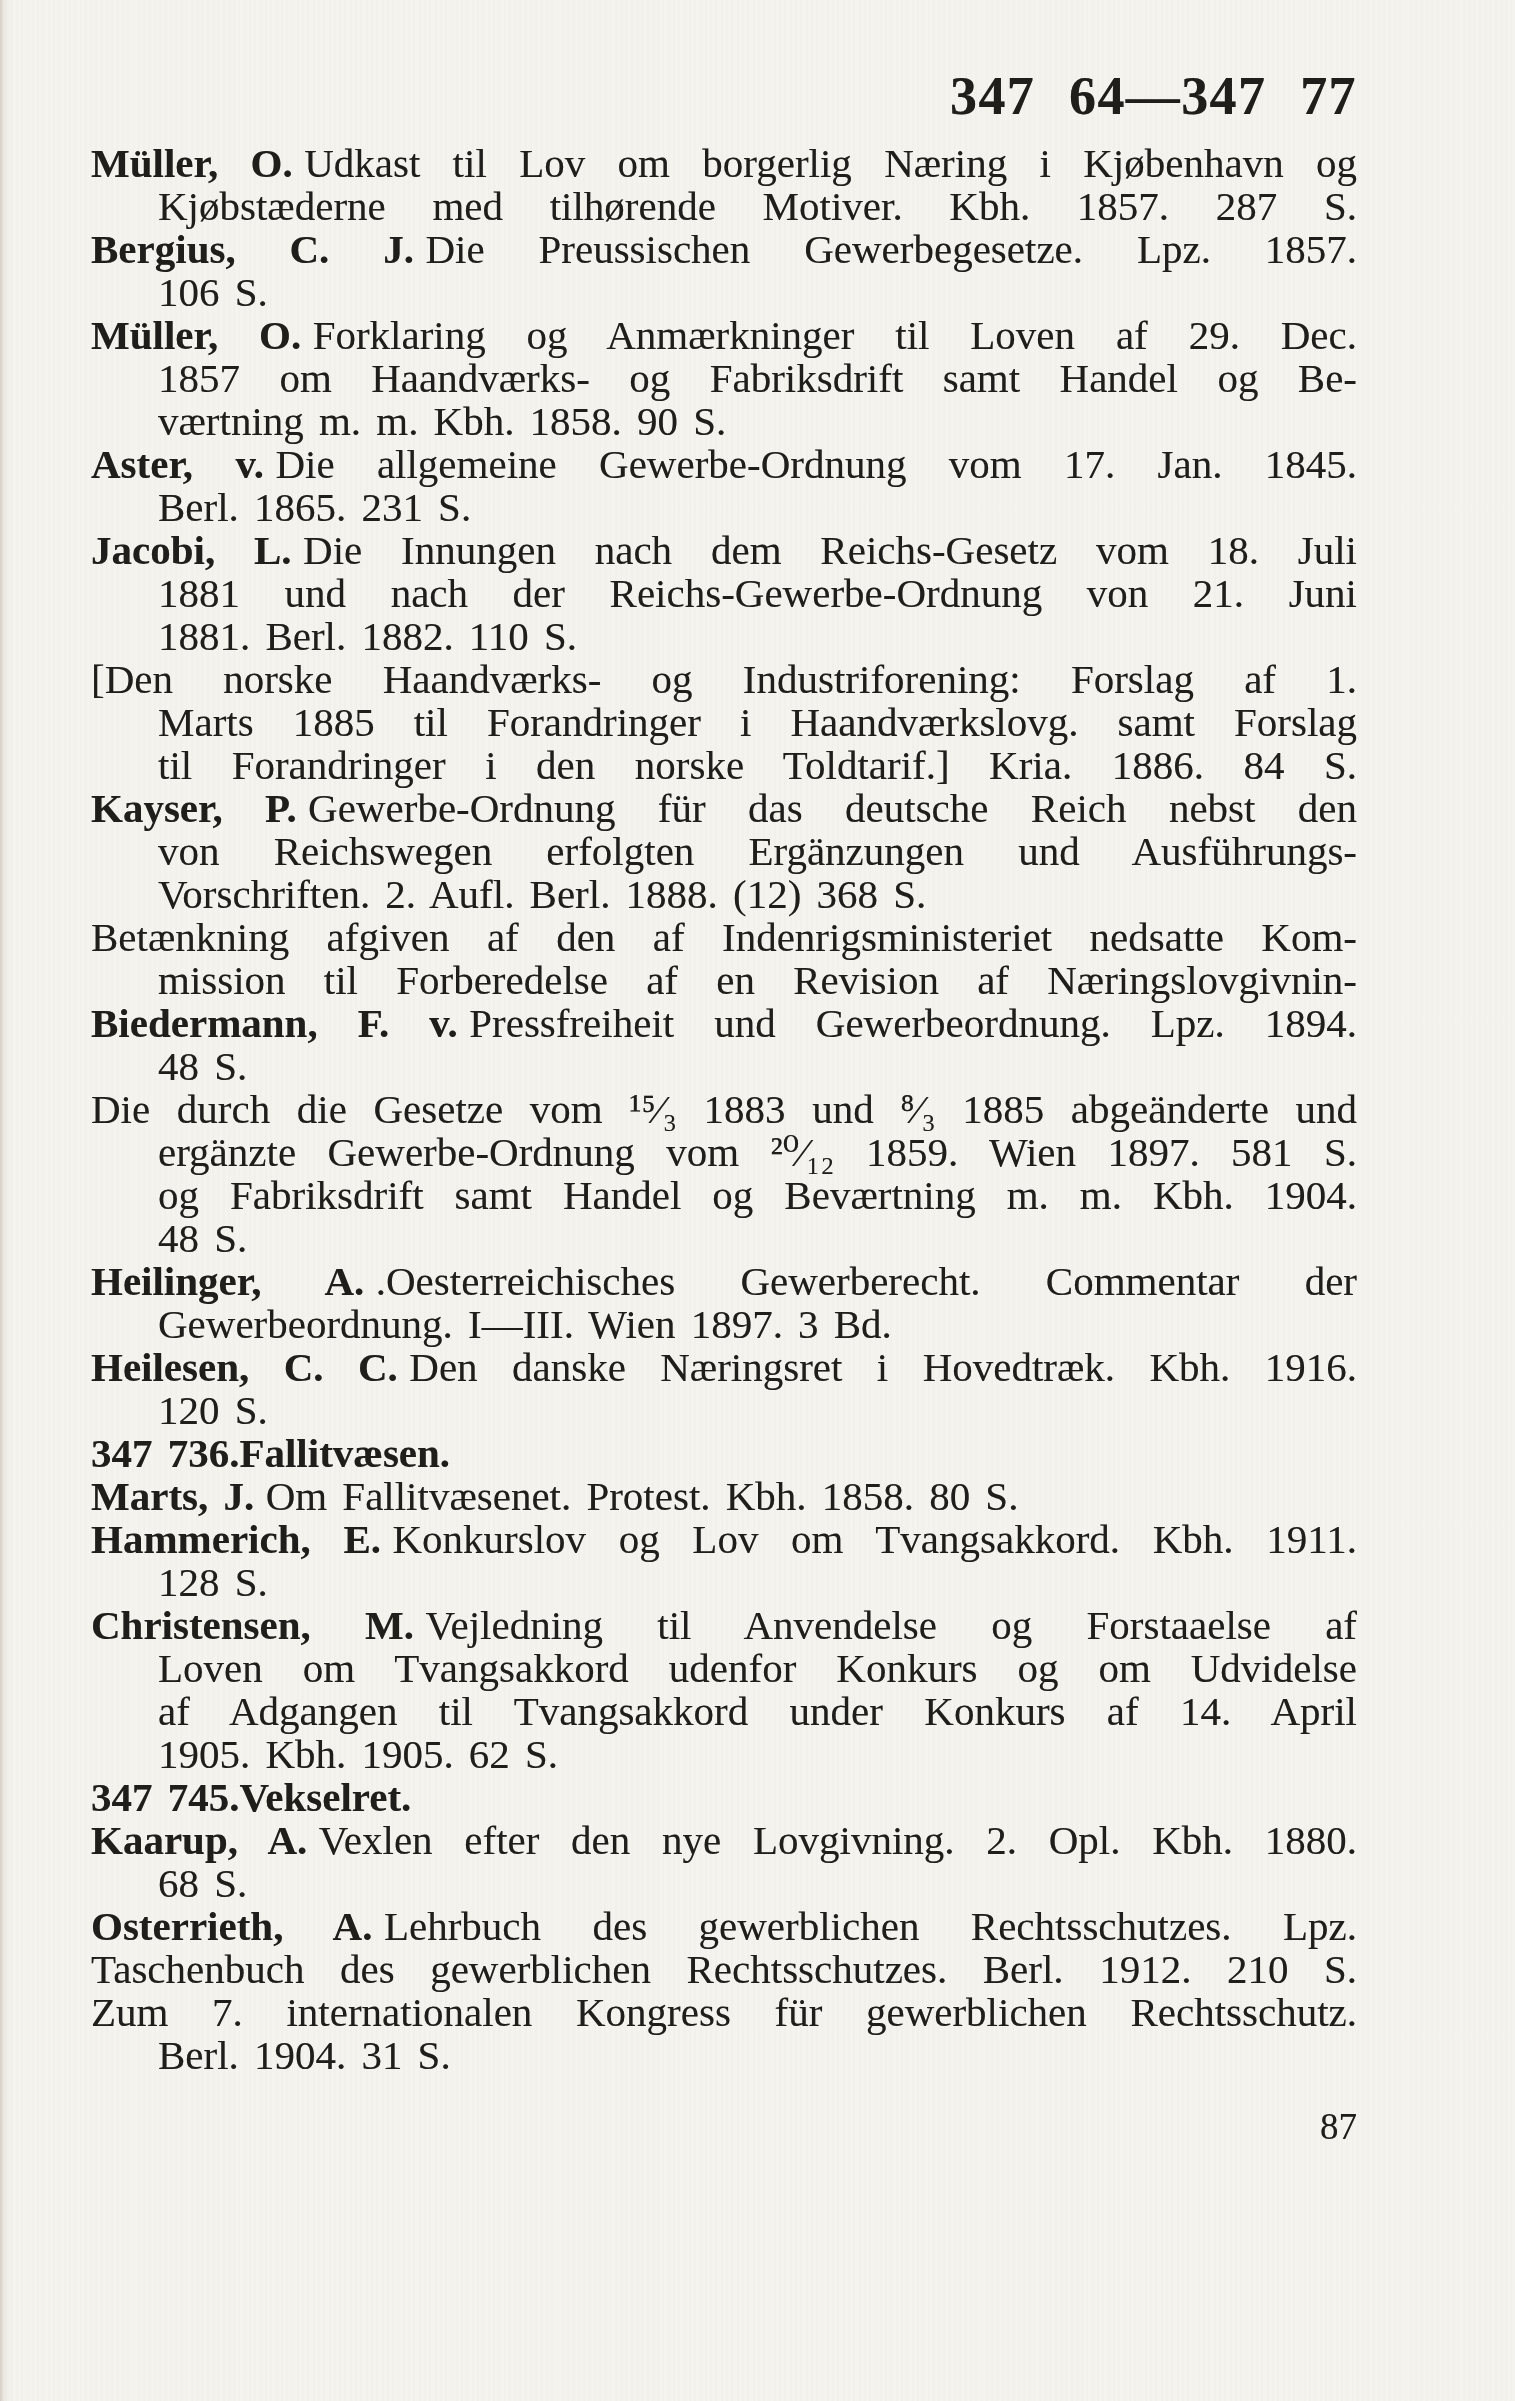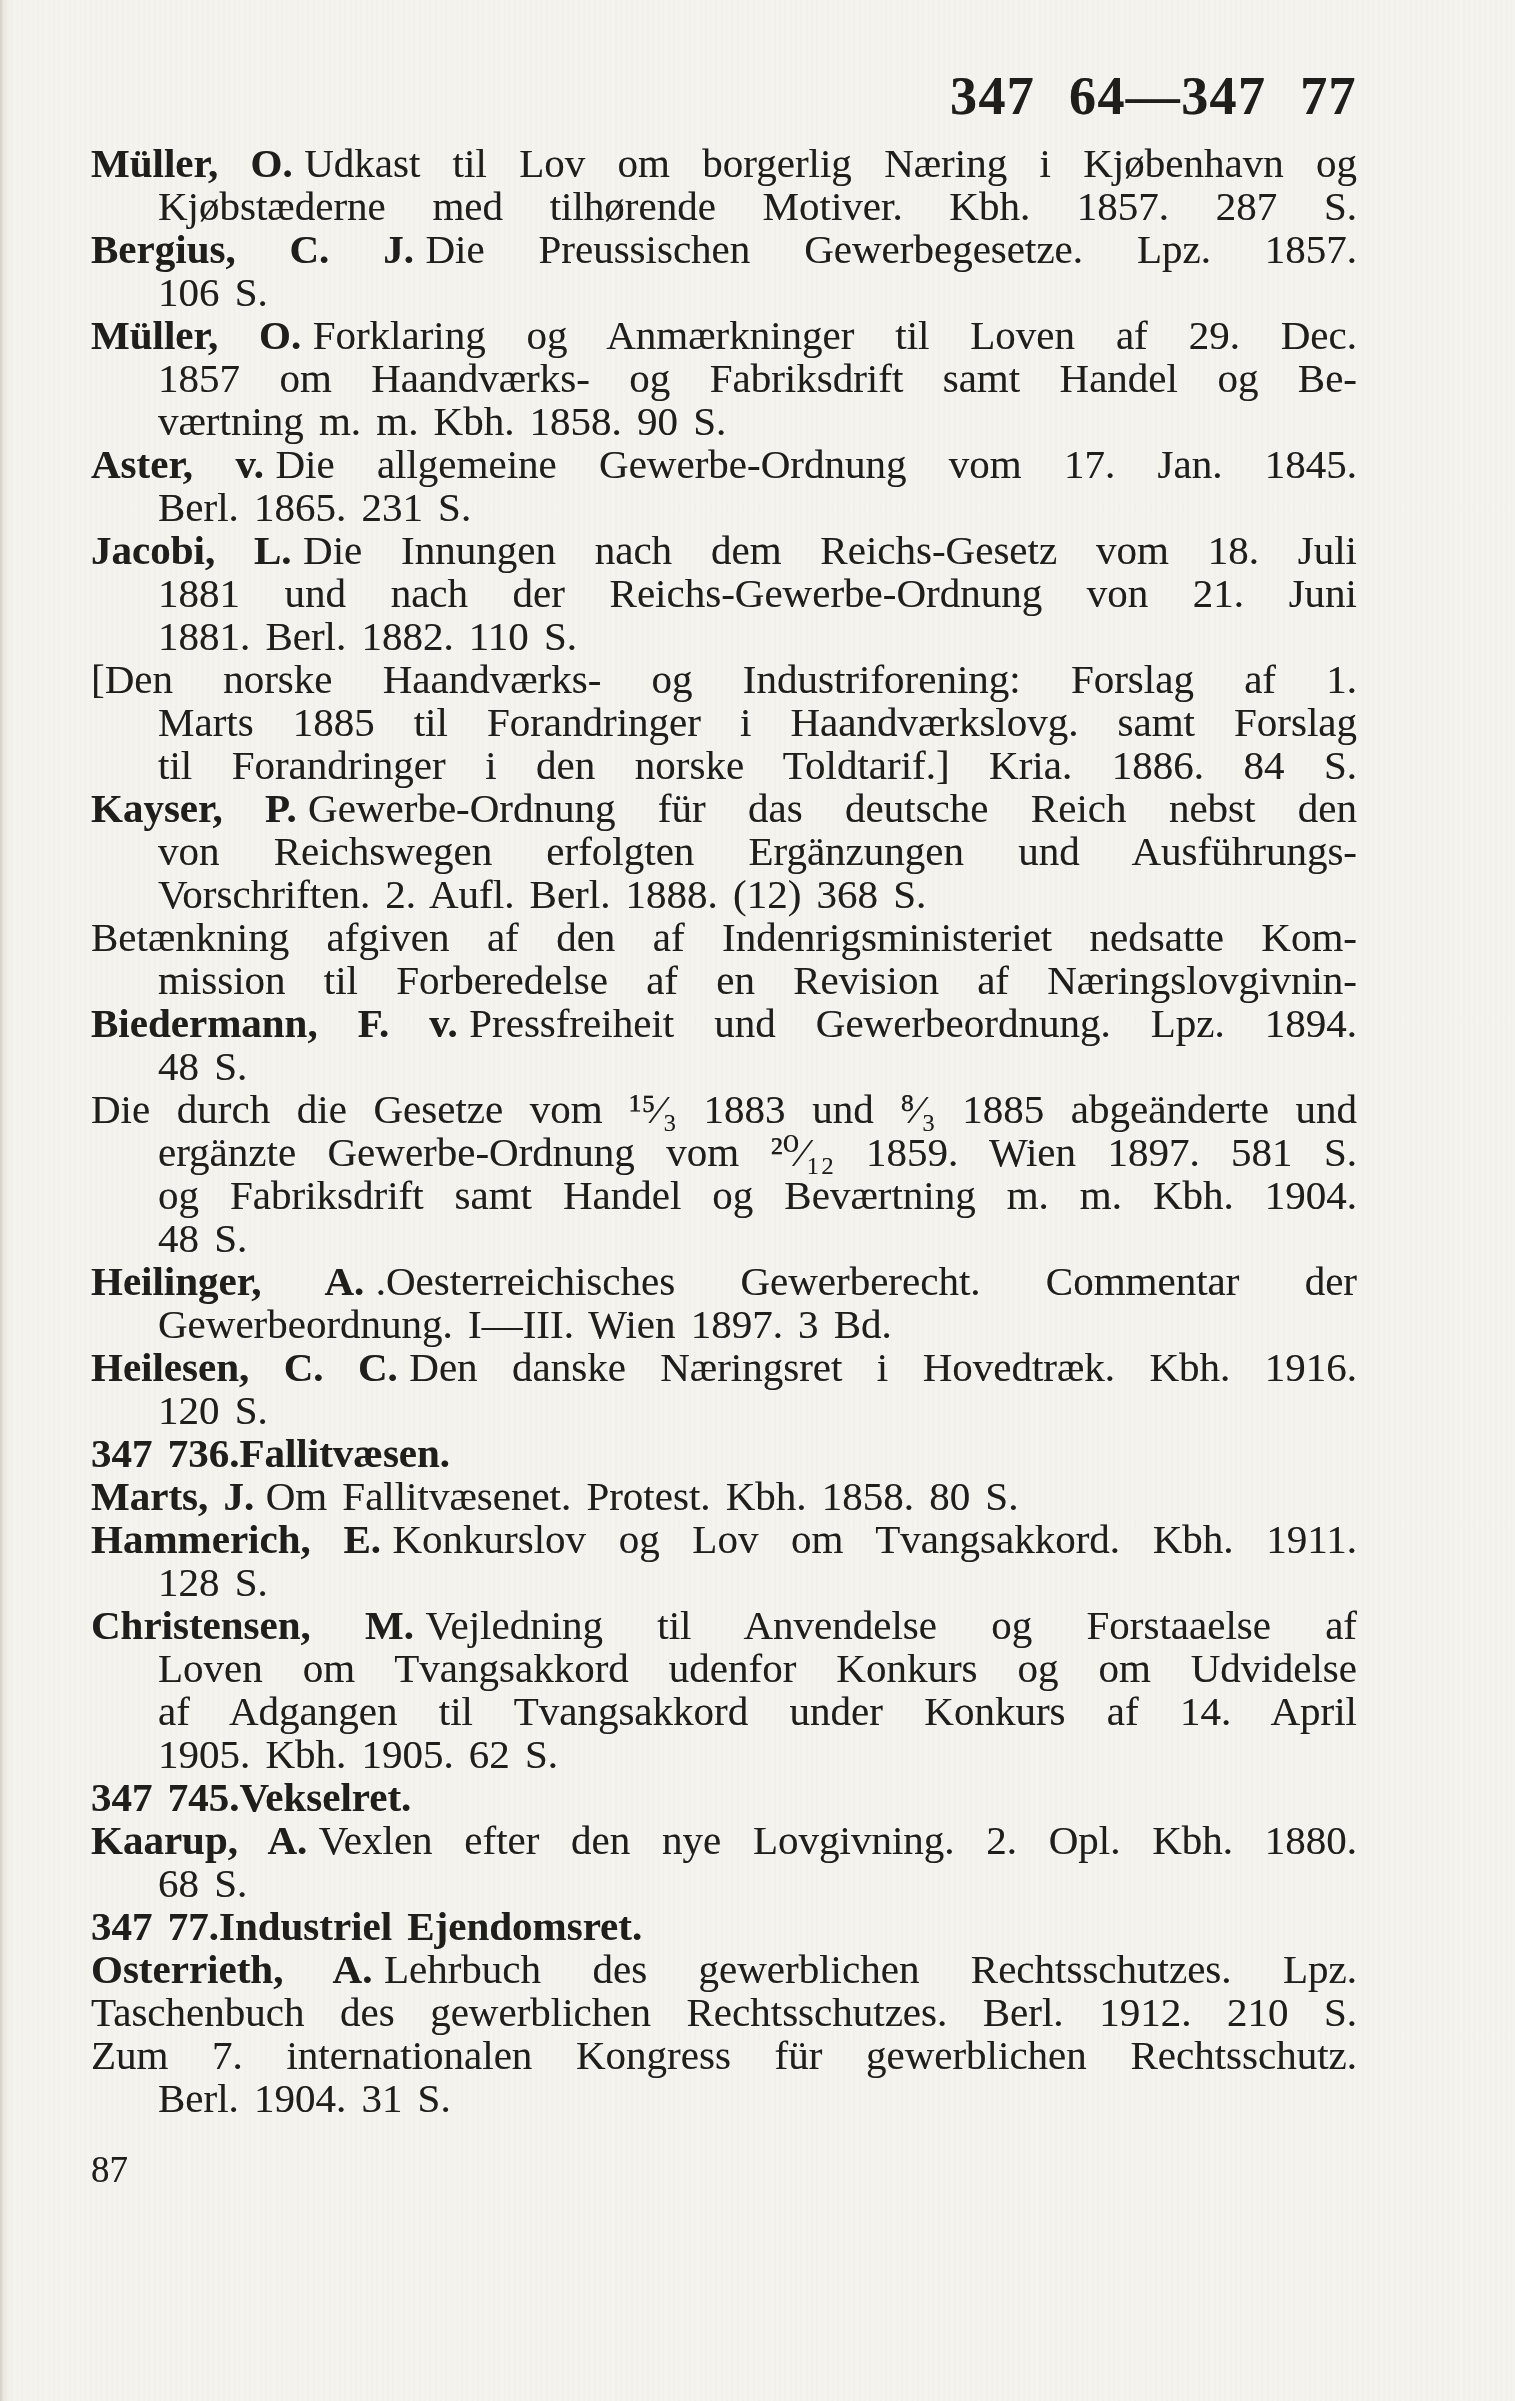--- a/index.html
+++ b/index.html
@@ -43,21 +43,21 @@
     text-align: justify;
     text-align-last: justify;
   }
   .line.indent { padding-left: 67px; }
   .line .author { font-weight: 700; margin-right: 0.28em; }
   .line.heading {
     display: flex;
     font-weight: 700;
   }
   .pagenum-row {
-    text-align: left;
+    text-align: right;
     font-size: 37px;
     line-height: 43px;
     margin-top: 28px;
     text-shadow: 0 0 0.5px rgba(35,30,25,0.4);
   }
 </style>
 </head>
 <body>
 
 <div class="page">
@@ -104,24 +104,20 @@
       <div class="line j"><span class="author">Christensen, M.</span><span>Vejledning til Anvendelse og Forstaaelse af</span></div>
       <div class="line j indent"><span>Loven om Tvangsakkord udenfor Konkurs og om Udvidelse</span></div>
       <div class="line j indent"><span>af Adgangen til Tvangsakkord under Konkurs af 14. April</span></div>
       <div class="line indent"><span>1905. Kbh. 1905. 62 S.</span></div>
       <div class="line heading">
         <span>347 745.</span>
         <span>Vekselret.</span>
       </div>
       <div class="line j"><span class="author">Kaarup, A.</span><span>Vexlen efter den nye Lovgivning. 2. Opl. Kbh. 1880.</span></div>
       <div class="line indent"><span>68 S.</span></div>
-      <div class="line heading">
-        <span>347 77.</span>
-        <span>Industriel Ejendomsret.</span>
-      </div>
       <div class="line j"><span class="author">Osterrieth, A.</span><span>Lehrbuch des gewerblichen Rechtsschutzes. Lpz.</span></div>
       <div class="line j"><span>Taschenbuch des gewerblichen Rechtsschutzes. Berl. 1912. 210 S.</span></div>
       <div class="line j"><span>Zum 7. internationalen Kongress für gewerblichen Rechtsschutz.</span></div>
       <div class="line indent"><span>Berl. 1904. 31 S.</span></div>
     </div>
 
   <div class="pagenum-row">87</div>
 </div>
 
 

